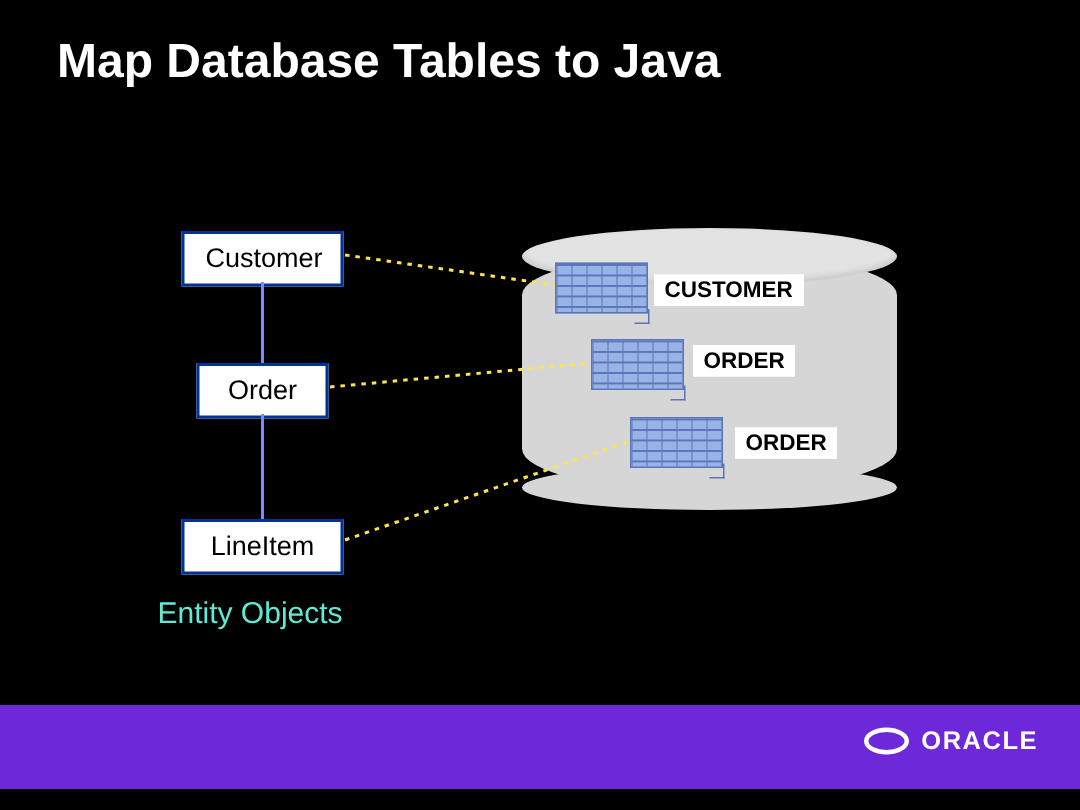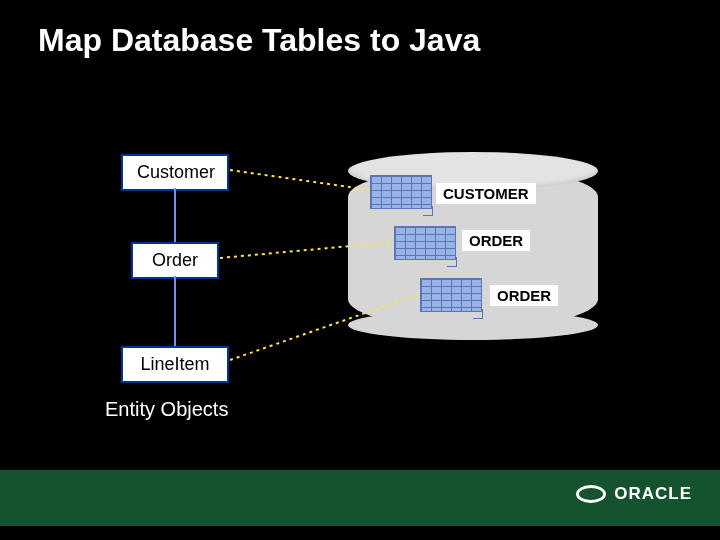--- a/index.html
+++ b/index.html
@@ -41,21 +41,21 @@
     position: absolute;
     width: 2px;
     background: #7a8aff;
   }
   .vline1 { left: 174px; top: 188px; height: 54px; }
   .vline2 { left: 174px; top: 276px; height: 70px; }
   
   .caption {
     position: absolute;
     left: 105px; top: 398px;
-    color: #ffffff;
+    color: #5eead4;
     font-size: 20px;
   }
   
   .cylinder {
     position: absolute;
     left: 348px; top: 168px;
     width: 250px; height: 160px;
     background: #d6d6d6;
     border-radius: 50% / 18%;
   }
@@ -118,21 +118,21 @@
     z-index: 3;
   }
   .tlabel-customer { left: 436px; top: 183px; }
   .tlabel-order    { left: 462px; top: 230px; }
   .tlabel-item     { left: 490px; top: 285px; }
   
   .footer {
     position: absolute;
     left: 0; bottom: 14px;
     width: 720px; height: 56px;
-    background: #14532d;
+    background: #6d28d9;
   }
   .logo-wrap {
     position: absolute;
     right: 28px; top: 14px;
     display: flex;
     align-items: center;
     gap: 4px;
   }
   .logo-oval {
     width: 30px; height: 18px;

